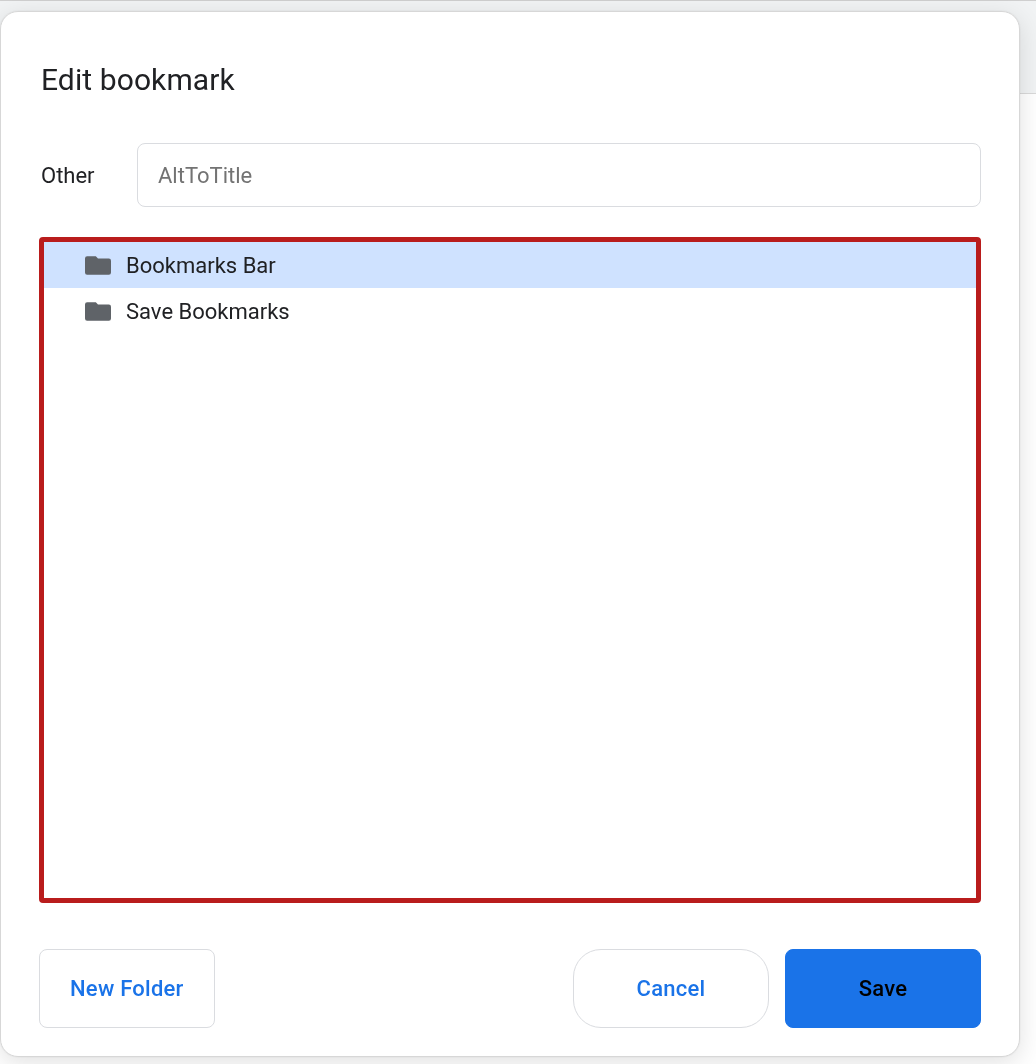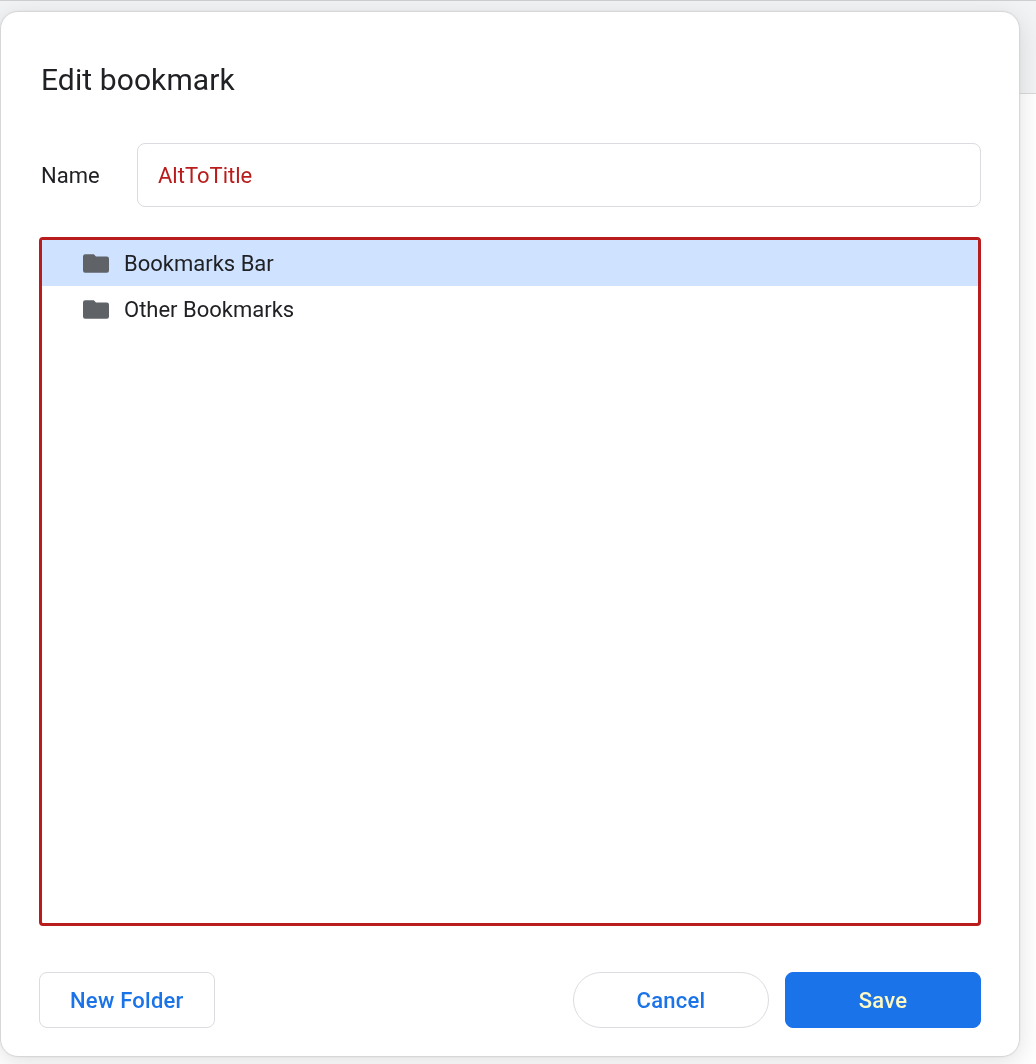--- a/index.html
+++ b/index.html
@@ -55,32 +55,32 @@
     color: #202124;
     padding-left: 2px;
   }
   .text-input {
     flex: 1;
     height: 64px;
     border: 1px solid #dadce0;
     border-radius: 8px;
     font-size: 22px;
     padding: 0 20px;
-    color: #b91c1c;
+    color: #737373;
     outline: none;
     font-family: inherit;
     background: #fff;
   }
   .text-input.focused {
     border: 3px solid #1a73e8;
     padding: 0 18px;
   }
   .tree {
     margin-top: 14px;
-    border: 3px solid #b91c1c;
+    border: 5px solid #b91c1c;
     border-radius: 4px;
     flex: 1;
     overflow: auto;
     padding: 0;
     background: #fff;
   }
   .tree-item {
     display: flex;
     align-items: center;
     height: 46px;
@@ -99,79 +99,79 @@
   }
   .folder-icon svg { width: 26px; height: 22px; fill: #5f6368; }
   .button-row {
     display: flex;
     align-items: center;
     margin-top: 46px;
     gap: 16px;
   }
   .spacer { flex: 1; }
   .btn {
-    height: 56px;
+    height: 79px;
     min-width: 98px;
     padding: 0 30px;
     border-radius: 8px;
     font-size: 22px;
     font-weight: 500;
     cursor: pointer;
     display: inline-flex;
     align-items: center;
     justify-content: center;
     font-family: inherit;
     letter-spacing: 0.25px;
   }
   .btn-outline {
     background: #fff;
     border: 1px solid #dadce0;
     color: #1a73e8;
   }
   .btn-primary {
     background: #1a73e8;
     border: 1px solid #1a73e8;
-    color: #fef9c3;
+    color: #000000;
     min-width: 196px;
   }
   .btn-cancel {
     min-width: 196px;
     border-radius: 28px;
   }
 </style>
 </head>
 <body>
 
 <div class="backdrop">
   <div class="dialog">
 
     <div class="dialog-title">Edit bookmark</div>
 
     <div class="form-row">
-      <div class="form-label">Name</div>
+      <div class="form-label">Other</div>
       <input type="text" class="text-input" value="AltToTitle" style="">
     </div>
 
 
     <div class="tree">
       <div class="tree-item selected">
         <span class="folder-icon">
           <svg viewBox="0 0 24 20">
               <path d="M10 2l2 2h10a2 2 0 0 1 2 2v11a2 2 0 0 1-2 2H2a2 2 0 0 1-2-2V4a2 2 0 0 1 2-2h8z"></path>
             </svg>
         </span>
         <span>Bookmarks Bar</span>
       </div>
       <div class="tree-item">
         <span class="folder-icon">
           <svg viewBox="0 0 24 20">
               <path d="M10 2l2 2h10a2 2 0 0 1 2 2v11a2 2 0 0 1-2 2H2a2 2 0 0 1-2-2V4a2 2 0 0 1 2-2h8z"></path>
             </svg>
         </span>
-        <span>Other Bookmarks</span>
+        <span>Save Bookmarks</span>
       </div>
     </div>
 
     <div class="button-row">
       <button class="btn btn-outline">New Folder</button>
       <div class="spacer"></div>
       <button class="btn btn-outline btn-cancel">Cancel</button>
       <button class="btn btn-primary">Save</button>
     </div>
 

